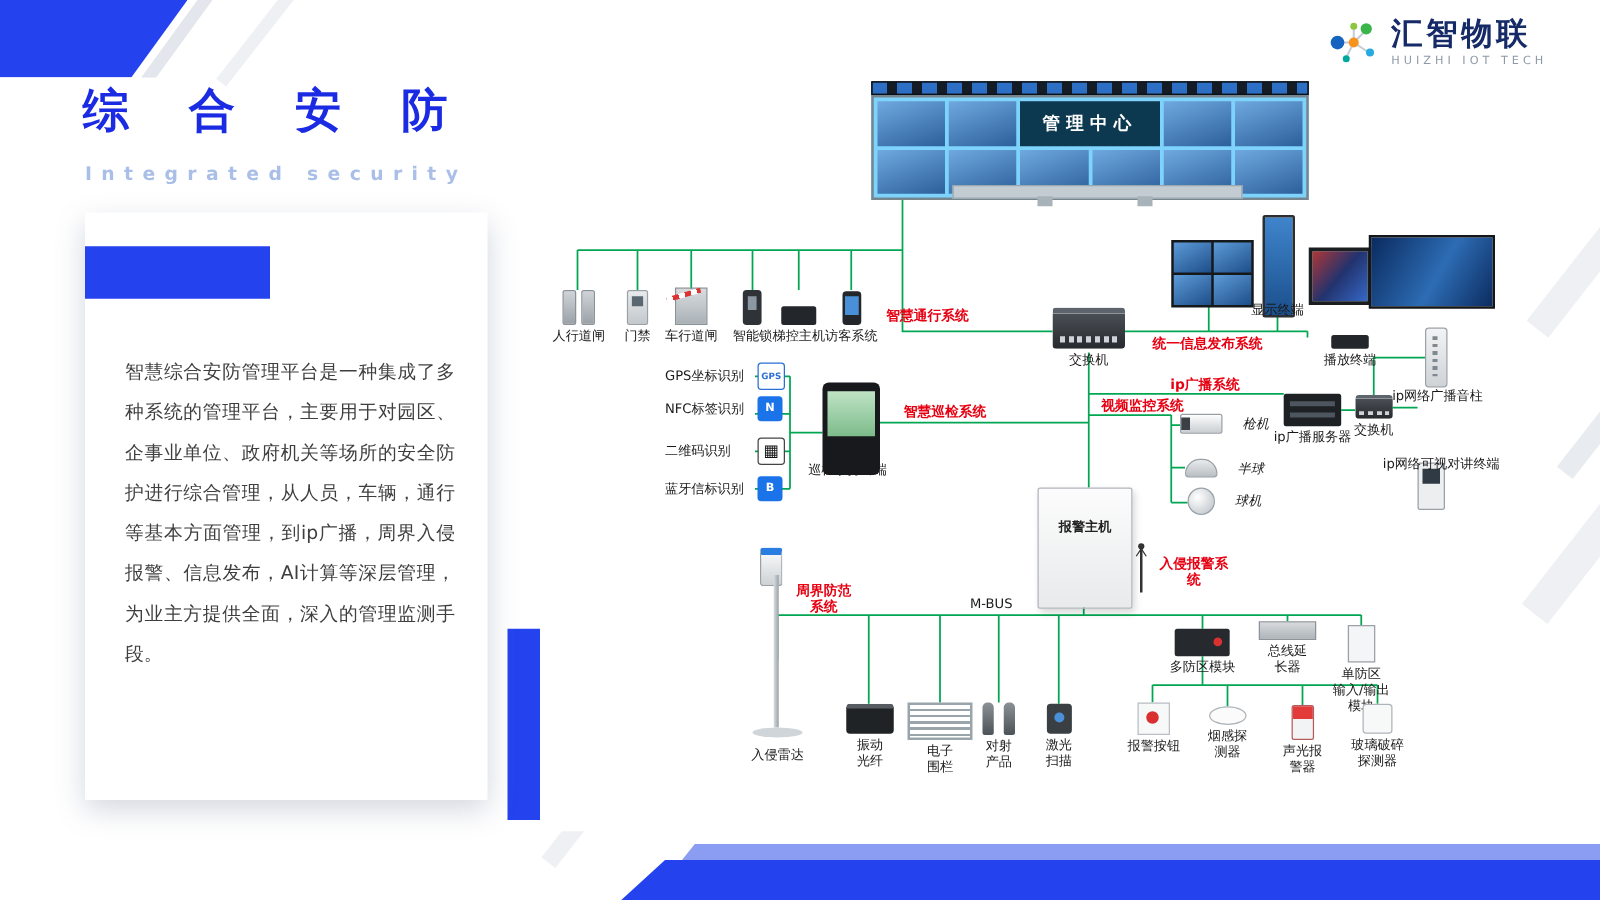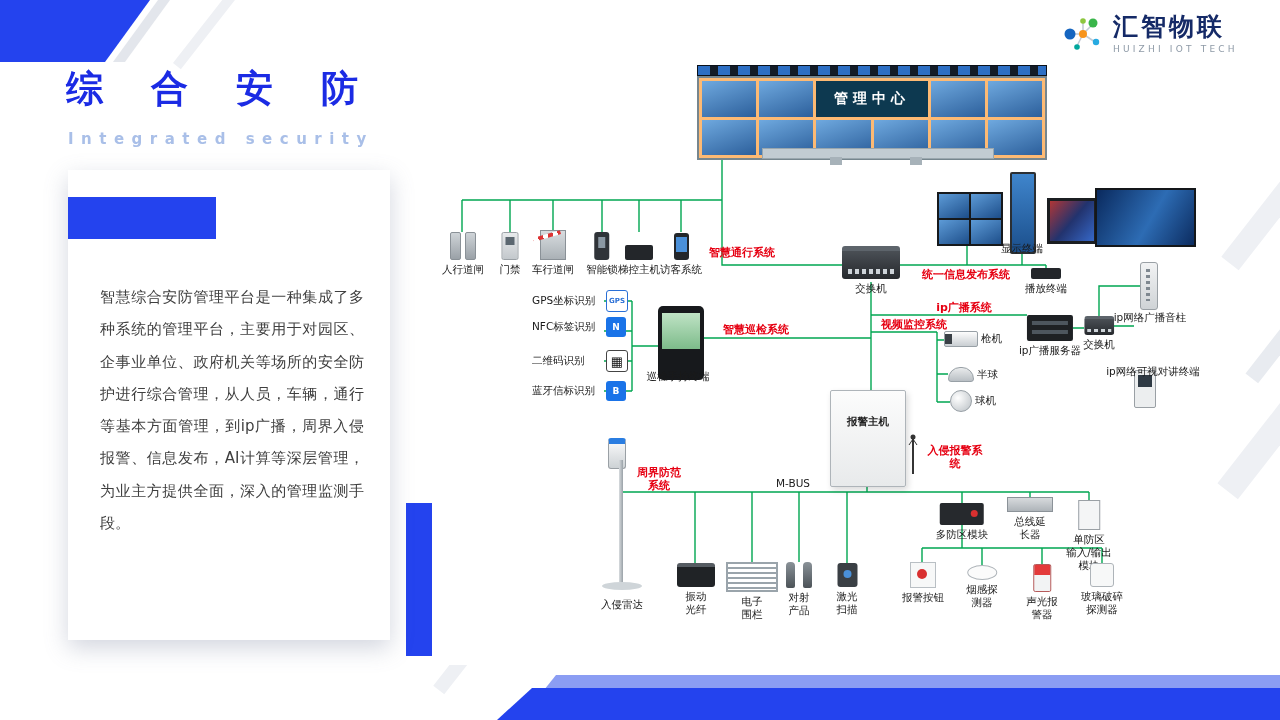--- a/index.html
+++ b/index.html
@@ -41,30 +41,30 @@
   .abs{position:absolute;z-index:2;}
 
   .dev{position:absolute;display:flex;flex-direction:column;align-items:center;justify-content:flex-end;
        transform:translateX(-50%);z-index:2;}
   .devtop{top:170px;height:46px;}
   .lbl{font-size:10.5px;color:#1a1a1a;line-height:1.25;text-align:center;white-space:pre-line;margin-top:3px;}
   .flabel{position:absolute;font-size:10.5px;color:#1a1a1a;line-height:1.25;text-align:center;
           white-space:pre-line;z-index:3;}
   .syslbl{position:absolute;color:#e60012;font-size:11px;font-weight:bold;line-height:1.2;text-align:center;
           white-space:pre-line;z-index:3;}
-  .camrow{position:absolute;display:flex;align-items:center;gap:3px;z-index:2;}
+  .camrow{position:absolute;display:flex;align-items:center;gap:16px;z-index:2;font-style:italic;}
   .lblr{font-size:10.5px;color:#1a1a1a;}
   .idrow{position:absolute;display:flex;align-items:center;gap:6px;z-index:2;height:20px;}
   .idrow .txt{font-size:10.5px;color:#1a1a1a;width:68px;margin-left:22px;}
 
   
   .mgmt{position:absolute;z-index:2;}
   .led{height:9px;border:1px solid #0b1119;background:#141c26;
        background-image:repeating-linear-gradient(90deg,#2d6fc4 0 12px,transparent 12px 20px);}
-  .wall{height:74px;background:#fdba74;border:2px solid #76868e;padding:3px;display:grid;
+  .wall{height:74px;background:#7dd3fc;border:2px solid #76868e;padding:3px;display:grid;
         grid-template-columns:repeat(6,1fr);grid-auto-rows:1fr;gap:3px;}
   .cell{background:linear-gradient(160deg,#6fa9df 0%,#2c5f9b 100%);}
   .cell.center{grid-column:3/5;background:#0d3950;color:#fff;font-size:14px;font-weight:bold;
                letter-spacing:5px;display:flex;align-items:center;justify-content:center;white-space:nowrap;}
   .stand{position:absolute;width:230px;height:9px;background:#c2ccd2;border:1px solid #9aa7ae;z-index:2;}
   .leg{position:absolute;width:12px;height:8px;background:#a7b2b9;z-index:2;}
 
   
   .vw2{left:505px;top:132px;width:62px;height:50px;background:#16191c;padding:2px;display:grid;
        grid-template-columns:1fr 1fr;gap:2px;}
@@ -292,21 +292,21 @@
     <div class="vw2 abs">
         <i></i>
         <i></i>
         <i></i>
         <i></i>
       </div>
     <div class="signage abs"></div>
     <div class="tv-sm abs"></div>
     <div class="tv-wide abs"></div>
     <div class="flabel" style="left:560px;top:182px;width:60px">显示终端</div>
-    <div class="dev" style="left:614px;top:208px">
+    <div class="dev" style="left:648px;top:208px">
       <div class="ic-player"></div>
       <div class="lbl">播放终端</div>
     </div>
 
     <div class="dev" style="left:618px;top:255px">
       <div class="ic-server"></div>
       <div class="lbl">ip广播服务器</div>
     </div>
     <div class="dev" style="left:667px;top:256px">
       <div class="ic-switch small"></div>

